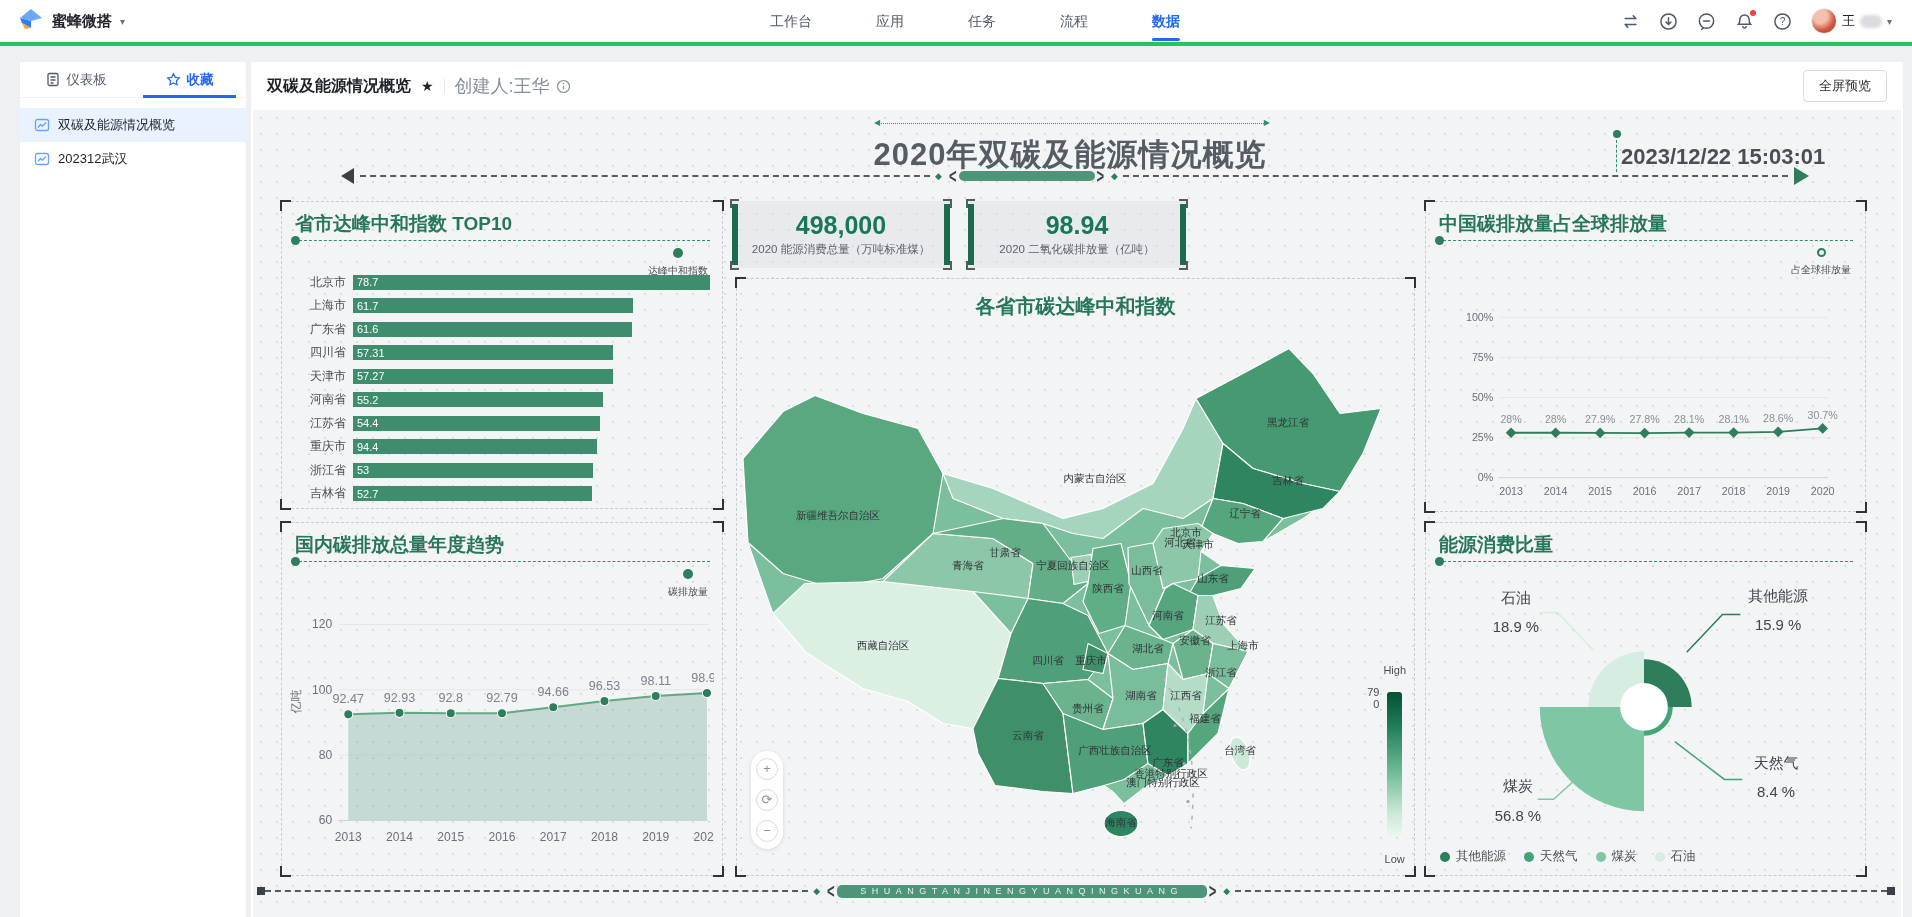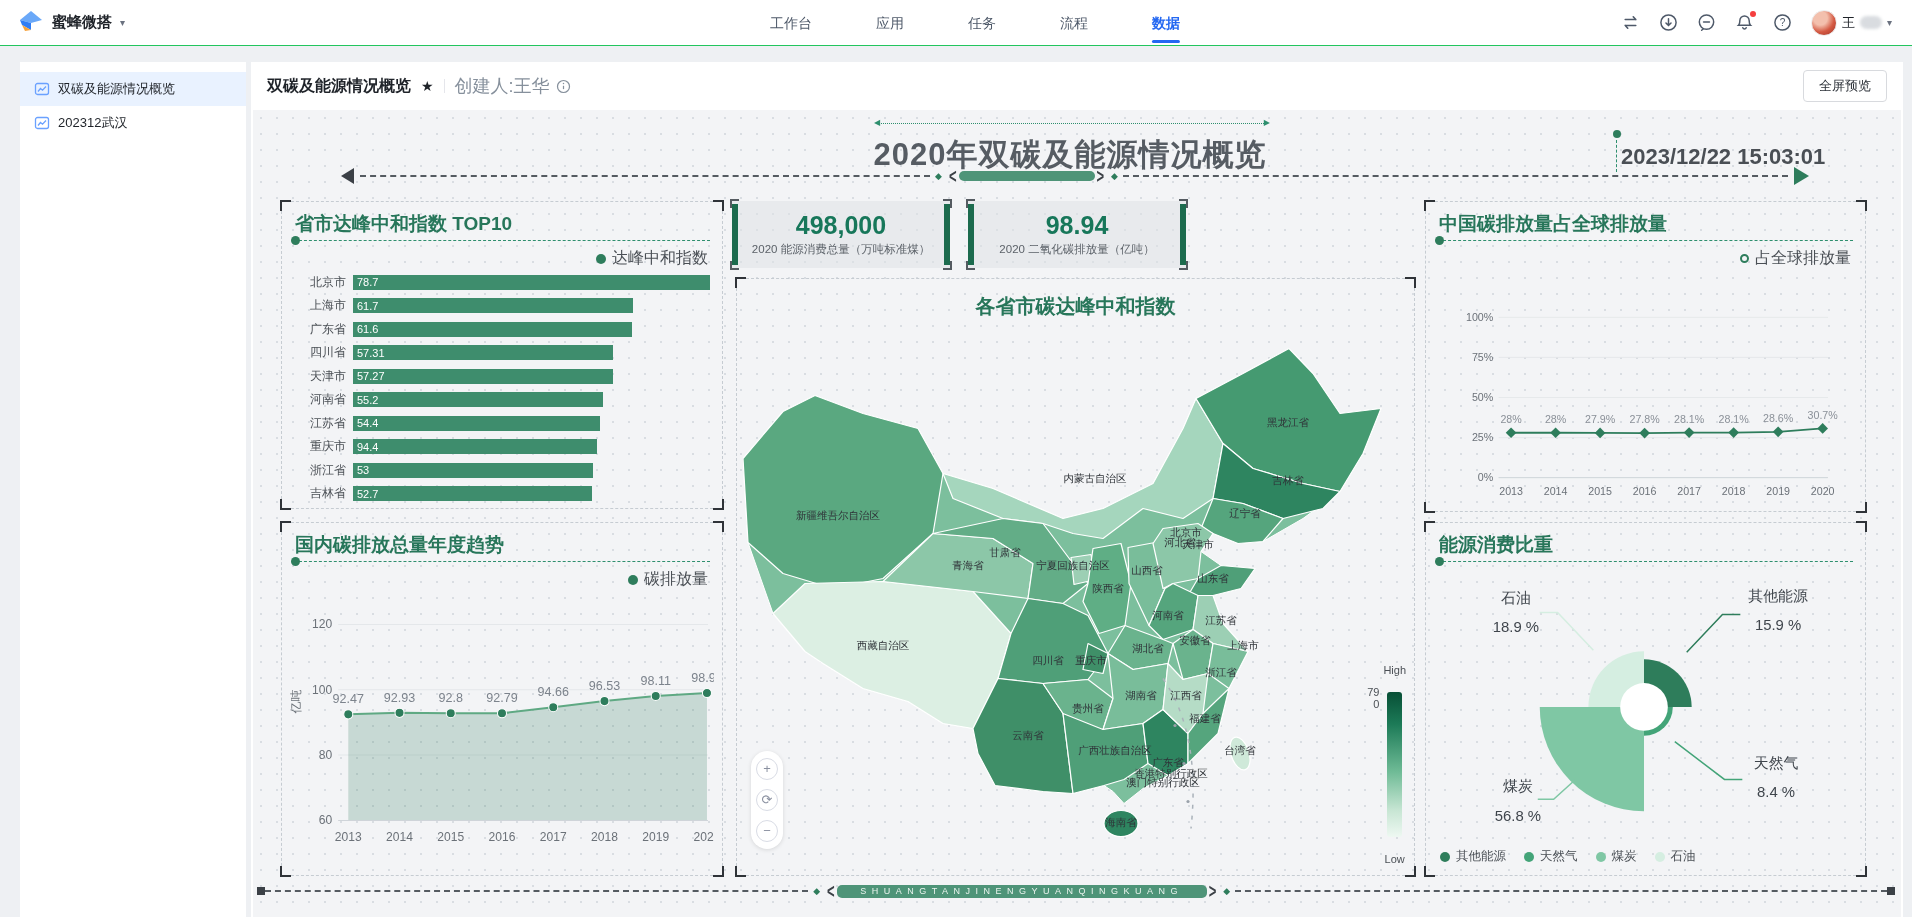--- a/index.html
+++ b/index.html
@@ -1,21 +1,21 @@
 <!DOCTYPE html>
 <html><head>
 <meta charset="utf-8">
 <style>
   * { margin:0; padding:0; box-sizing:border-box; }
   html,body { width:1912px; height:917px; overflow:hidden;
     font-family:"Liberation Sans","DejaVu Sans",sans-serif; background:#eef0f3; color:#1f2329; }
 
   
   .nav { position:absolute; top:0; left:0; width:100%; height:46px; background:#fff;
-         border-bottom:1px solid #22c55e; display:flex; align-items:center; z-index:50; }
+         border-bottom:4px solid #22c55e; display:flex; align-items:center; z-index:50; }
   .nav-left { display:flex; align-items:center; gap:8px; padding-left:18px; }
   .logo-text { font-size:15px; font-weight:bold; color:#1f2329; }
   .caret { font-size:10px; color:#6b7280; }
   .nav-tabs { position:absolute; left:50%; transform:translateX(-46%); display:flex; height:46px; }
   .nav-tab { padding:0 32px; line-height:46px; font-size:14px; color:#4e5969; cursor:pointer; position:relative; }
   .nav-tab.active { color:#2468f2; font-weight:bold; }
   .nav-tab.active::after { content:""; position:absolute; left:50%; transform:translateX(-50%);
       bottom:3px; width:28px; height:3px; border-radius:2px; background:#2468f2; }
   .nav-right { margin-left:auto; display:flex; align-items:center; gap:19px; padding-right:20px; }
   .nico { width:19px; height:19px; position:relative; display:flex; align-items:center; justify-content:center; }
@@ -78,21 +78,21 @@
   .ck { position:absolute; width:11px; height:11px; border:2px solid #2f3338; }
   .ck.tl { top:-2px; left:-2px; border-right:none; border-bottom:none; }
   .ck.tr { top:-2px; right:-2px; border-left:none; border-bottom:none; }
   .ck.bl { bottom:-2px; left:-2px; border-right:none; border-top:none; }
   .ck.br { bottom:-2px; right:-2px; border-left:none; border-top:none; }
   .p-title { position:absolute; left:13px; top:9px; font-size:19px; font-weight:bold; color:#27765a; }
   .p-title.center { left:0; right:0; text-align:center; }
   .t-underline { position:absolute; left:12px; right:12px; top:38px; border-top:1.5px dashed #2e8f6e; }
   .t-underline::before { content:""; position:absolute; left:-3px; top:-5px; width:9px; height:9px; border-radius:50%; background:#2e7d5c; }
   .legend { position:absolute; right:14px; top:46px; display:flex; align-items:center; gap:6px;
-      font-size:16px; color:#4a4f55; cursor:pointer; }
+      font-size:10px; color:#4a4f55; cursor:pointer;flex-direction:column; }
   .ldot { width:10px; height:10px; border-radius:50%; background:#2e7d5c; }
   .lring { width:9px; height:9px; border-radius:50%; border:2px solid #2e7d5c; background:transparent; }
 
   
   .bars { position:absolute; left:12px; right:12px; top:72px; bottom:6px; display:flex; flex-direction:column; justify-content:space-between; }
   .brow { display:flex; align-items:center; height:16px; }
   .blab { width:52px; text-align:right; font-size:12px; color:#4a4f55; margin-right:7px; flex:none; }
   .btrack { flex:1; }
   .bbar { height:15px; background:#3e8d6d; display:flex; align-items:center; }
   .bbar span { color:#fff; font-size:11px; padding-left:4px; white-space:nowrap; }
@@ -184,20 +184,35 @@
     <div class="user-wrap">
       <span class="avatar"></span>
       <span class="user-name">王</span>
       <span class="name-blur"></span>
       <span class="caret">▾</span>
     </div>
   </div>
 </header>
 
 <aside class="sidebar">
+  <div class="side-tabs">
+    <div class="side-tab">
+      <svg width="14" height="15" viewBox="0 0 14 15" fill="none" stroke="#4e5969" stroke-width="1.3">
+        <rect x="2" y="1.5" width="10" height="12" rx="1.5"></rect>
+          <path d="M4.5 5h5 M4.5 8h5 M4.5 11h3"></path>
+      </svg>
+      <span>仪表板</span>
+    </div>
+    <div class="side-tab active">
+      <svg width="15" height="15" viewBox="0 0 16 16" fill="none" stroke="#2468f2" stroke-width="1.3">
+        <path d="M8 1.8 L9.9 5.7 L14.2 6.3 L11.1 9.3 L11.8 13.6 L8 11.6 L4.2 13.6 L4.9 9.3 L1.8 6.3 L6.1 5.7 Z"></path>
+      </svg>
+      <span>收藏</span>
+    </div>
+  </div>
   <div class="side-items">
     <div class="side-item active">
       <svg width="16" height="14" viewBox="0 0 16 14" fill="none" stroke="#6aa1ff" stroke-width="1.3">
         <rect x="1.5" y="1.5" width="13" height="11" rx="2"></rect>
           <path d="M4 9.5 L6.5 6.5 L8.5 8.2 L12 4.5"></path>
       </svg>
       <span>双碳及能源情况概览</span>
     </div>
     <div class="side-item">
       <svg width="16" height="14" viewBox="0 0 16 14" fill="none" stroke="#6aa1ff" stroke-width="1.3">

